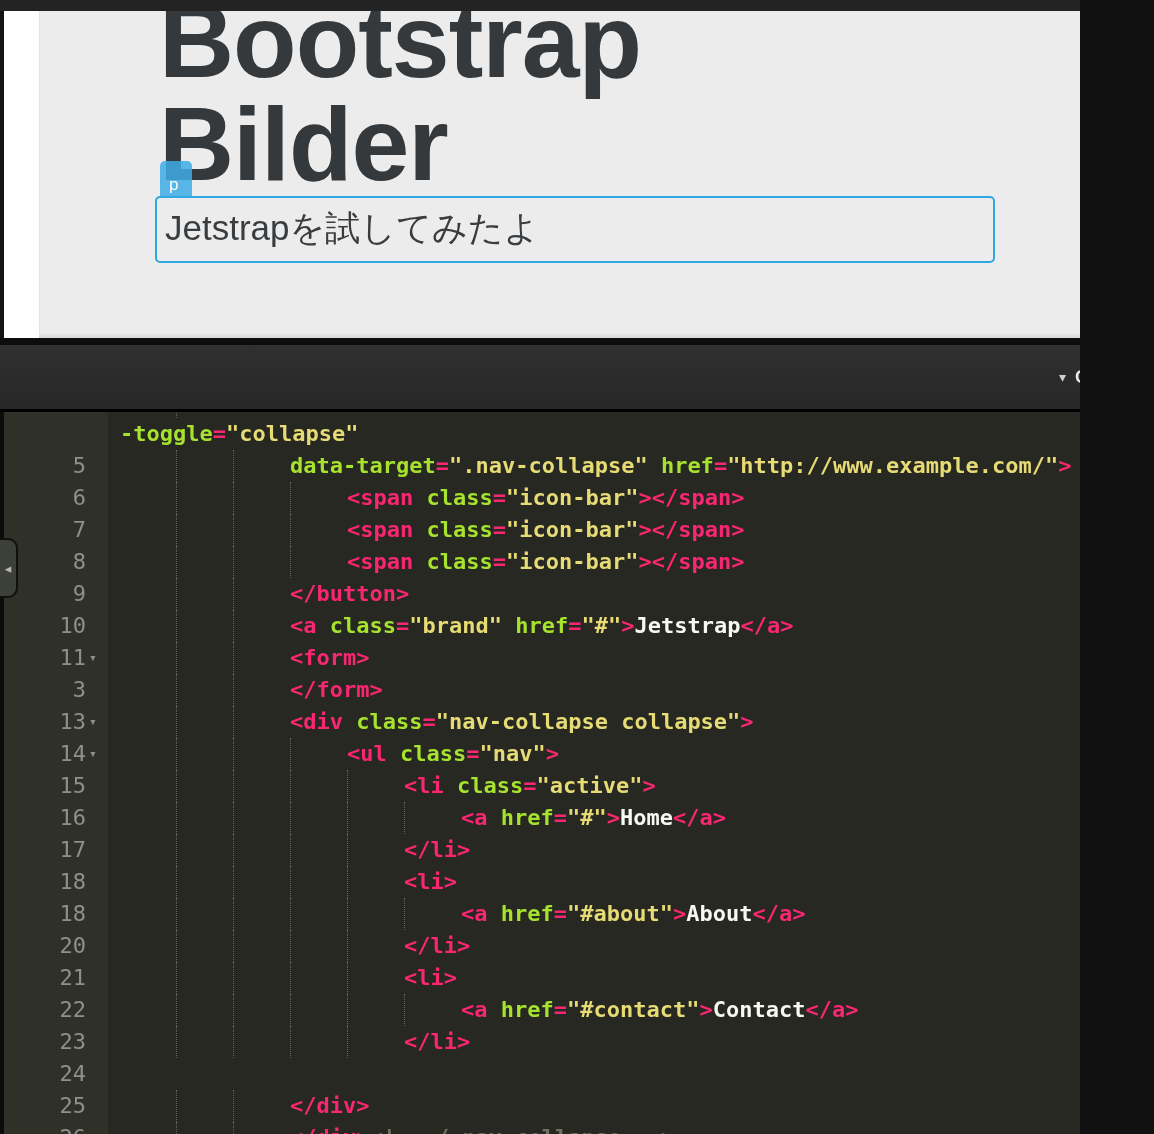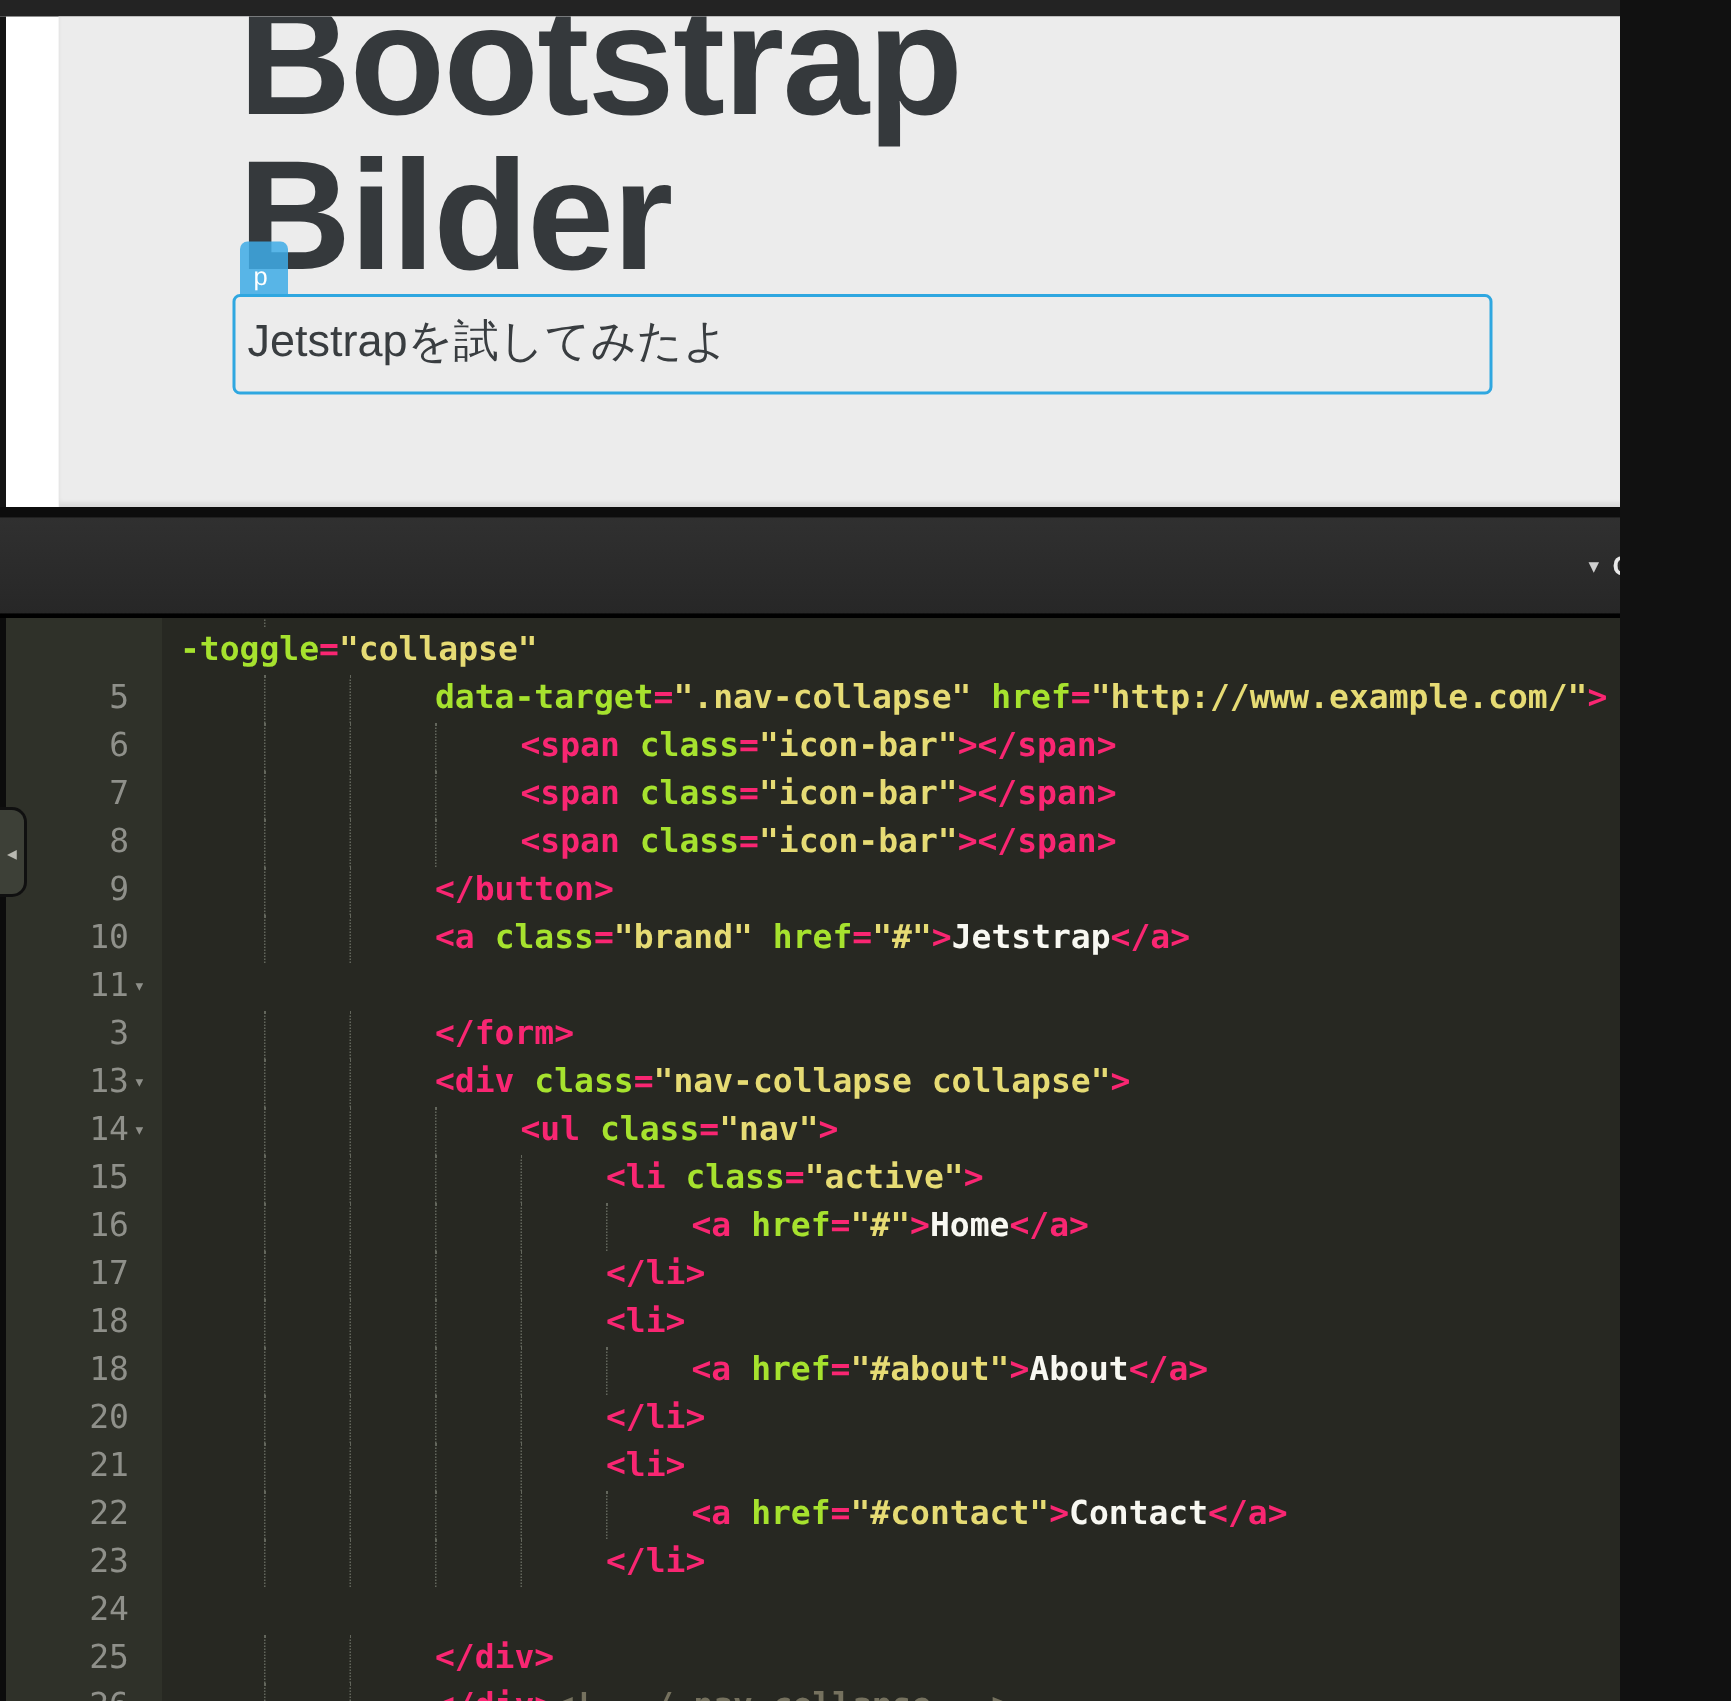--- a/index.html
+++ b/index.html
@@ -16,21 +16,21 @@
   .preview-scroll-thumb{position:absolute;left:0;top:2px;width:6px;height:70px;background:#383838;}
   .canvas{position:absolute;left:39px;top:0;width:1073px;height:327px;background:#ececec;overflow:hidden;
           box-shadow:inset 0 -3px 3px rgba(0,0,0,0.08);}
   .doc-heading{position:absolute;left:120px;top:-21px;font-size:104px;line-height:103px;
                font-weight:bold;color:#35393c;letter-spacing:-1px;white-space:nowrap;}
   .tag-badge{position:absolute;left:121px;top:150px;width:32px;height:35px;
              background:rgba(62,172,230,0.85);border-radius:5px 5px 0 0;}
   .tag-badge span{position:absolute;left:9px;bottom:3px;color:#ffffff;font-size:17px;line-height:17px;}
   .selection-box{position:absolute;left:116px;top:185px;width:836px;height:63px;
                  border:2px solid var(--accent);border-radius:5px;}
-  .selection-box .ptext{position:absolute;left:8px;top:0;line-height:60px;font-size:30px;color:#393d40;white-space:nowrap;text-align:center;}
+  .selection-box .ptext{position:absolute;left:8px;top:0;line-height:60px;font-size:35px;color:#393d40;white-space:nowrap;text-align:center;}
 
   .divider-a{position:absolute;left:0;top:338px;width:1154px;height:7px;background:#0d0d0d;}
 
   
   .toolbar{position:absolute;left:0;top:345px;width:1154px;height:64px;
            background:linear-gradient(#303030,#272727);}
   .btn-group{position:absolute;left:728px;top:5px;height:51px;display:flex;
              border:2px solid #151515;border-radius:8px;overflow:hidden;background:#3e3e3e;}
   .tab-btn{width:96px;height:51px;display:flex;align-items:center;justify-content:center;
            font-size:20px;font-weight:bold;color:#e9e9e9;letter-spacing:0.5px;
@@ -142,20 +142,21 @@
           <div class="content"><span class="ind"></span><span class="ind g"></span><span class="ind g"></span><span class="tk-tag">&lt;/button&gt;</span></div>
         </div>
         <div class="row">
           <div class="num">10</div>
           <div class="fold"></div>
           <div class="content"><span class="ind"></span><span class="ind g"></span><span class="ind g"></span><span class="tk-tag">&lt;a </span><span class="tk-attr">class</span><span class="tk-eq">=</span><span class="tk-str">"brand"</span><span class="tk-attr"> href</span><span class="tk-eq">=</span><span class="tk-str">"#"</span><span class="tk-tag">&gt;</span><span class="tk-txt">Jetstrap</span><span class="tk-tag">&lt;/a&gt;</span></div>
         </div>
         <div class="row">
           <div class="num">11</div>
           <div class="fold">▾</div>
+          <div class="content"><span class="ind"></span><span class="ind g"></span><span class="ind g"></span><span class="tk-tag">&lt;form&gt;</span></div>
         </div>
         <div class="row">
           <div class="num">3</div>
           <div class="fold"></div>
           <div class="content"><span class="ind"></span><span class="ind g"></span><span class="ind g"></span><span class="tk-tag">&lt;/form&gt;</span></div>
         </div>
         <div class="row">
           <div class="num">13</div>
           <div class="fold">▾</div>
           <div class="content"><span class="ind"></span><span class="ind g"></span><span class="ind g"></span><span class="tk-tag">&lt;div </span><span class="tk-attr">class</span><span class="tk-eq">=</span><span class="tk-str">"nav-collapse collapse"</span><span class="tk-tag">&gt;</span></div>

